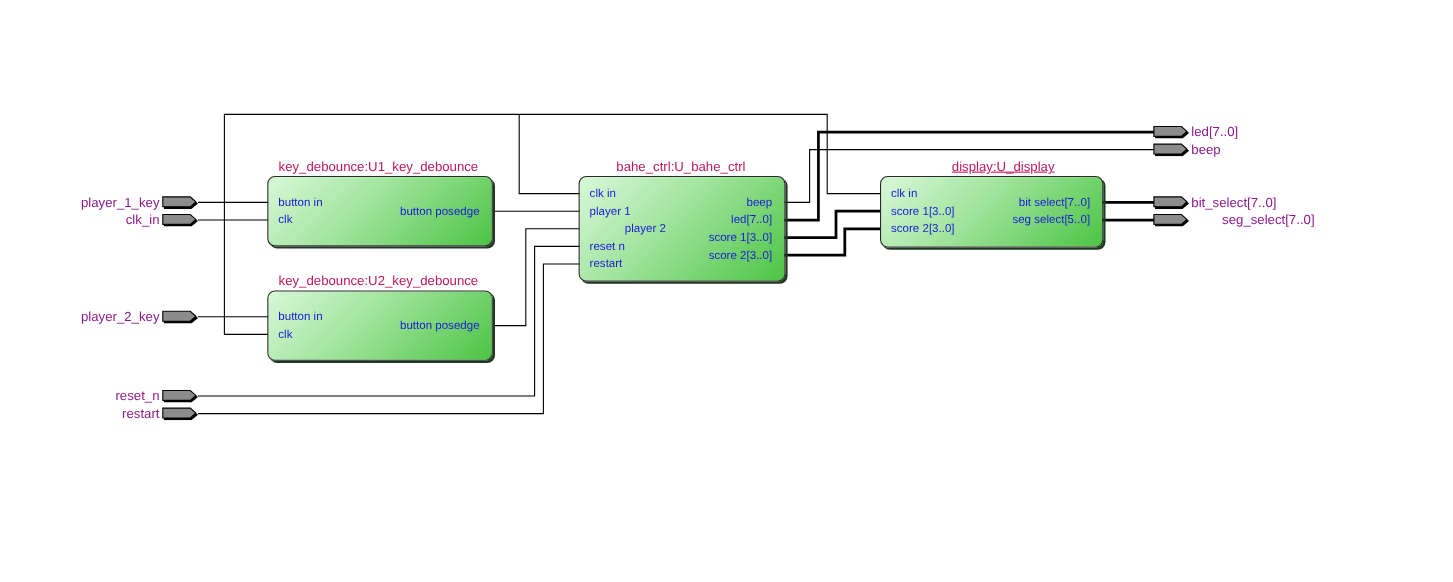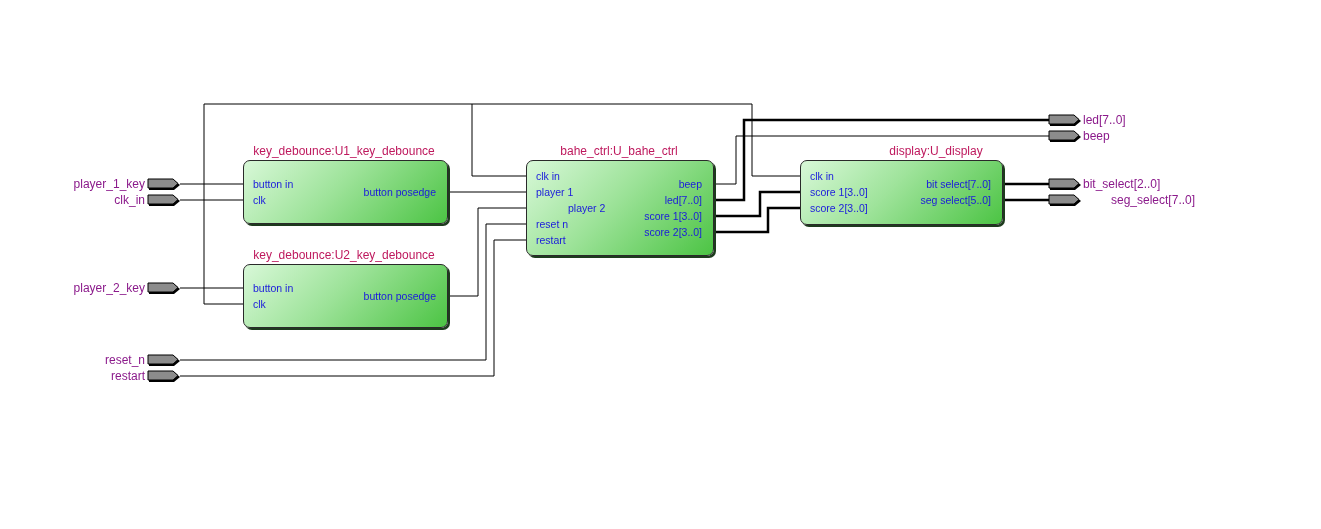--- a/index.html
+++ b/index.html
@@ -98,21 +98,21 @@
       <polygon points="2,2 27,2 33,7 27,12 2,12" fill="#000"></polygon>
       <polygon points="1,1 26,1 31,5.5 26,10 1,10" fill="#8c8c8c" stroke="#000" stroke-width="1"></polygon>
     </svg>
   <span class="pin-label" style="left:1083px;top:129px;">beep</span>
 </div>
 <div>
   <svg class="pin" style="left:1048px;top:178px;" viewBox="0 0 34 12">
       <polygon points="2,2 27,2 33,7 27,12 2,12" fill="#000"></polygon>
       <polygon points="1,1 26,1 31,5.5 26,10 1,10" fill="#8c8c8c" stroke="#000" stroke-width="1"></polygon>
     </svg>
-  <span class="pin-label" style="left:1083px;top:177px;">bit_select[2..0]</span>
+  <span class="pin-label" style="left:1083px;top:177px;">bit_select[7..0]</span>
 </div>
 <div>
   <svg class="pin" style="left:1048px;top:194px;" viewBox="0 0 34 12">
       <polygon points="2,2 27,2 33,7 27,12 2,12" fill="#000"></polygon>
       <polygon points="1,1 26,1 31,5.5 26,10 1,10" fill="#8c8c8c" stroke="#000" stroke-width="1"></polygon>
     </svg>
   <span class="pin-label" style="left:1083px;top:193px;margin-left:28px;">seg_select[7..0]</span>
 </div>
 
 <div>
@@ -139,20 +139,20 @@
   <span class="port" style="left:536px;top:202px;padding-left:32px;">player  2</span>
   <span class="port" style="left:536px;top:218px;">reset  n</span>
   <span class="port" style="left:536px;top:234px;">restart</span>
   <span class="port r" style="right:619px;top:178px;">beep</span>
   <span class="port r" style="right:619px;top:194px;">led[7..0]</span>
   <span class="port r" style="right:619px;top:210px;">score  1[3..0]</span>
   <span class="port r" style="right:619px;top:226px;">score  2[3..0]</span>
 </div>
 
 <div>
-  <span class="title" style="left:936px;top:144px;">display:U_display</span>
+  <span class="title" style="left:912px;top:144px;text-decoration:underline;">display:U_display</span>
   <div class="block" style="left:800px;top:160px;width:201px;height:63px;"></div>
   <span class="port" style="left:810px;top:170px;">clk  in</span>
   <span class="port" style="left:810px;top:186px;">score  1[3..0]</span>
   <span class="port" style="left:810px;top:202px;">score  2[3..0]</span>
   <span class="port r" style="right:330px;top:178px;">bit  select[7..0]</span>
   <span class="port r" style="right:330px;top:194px;">seg  select[5..0]</span>
 </div>
 
 </body></html>

